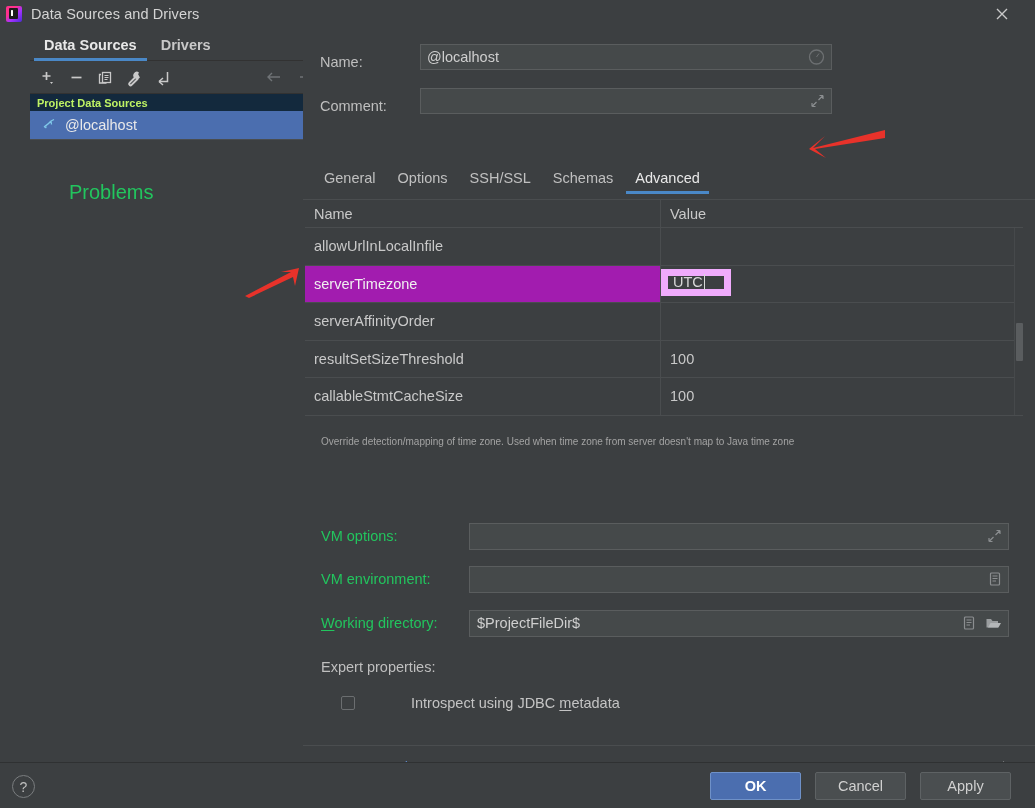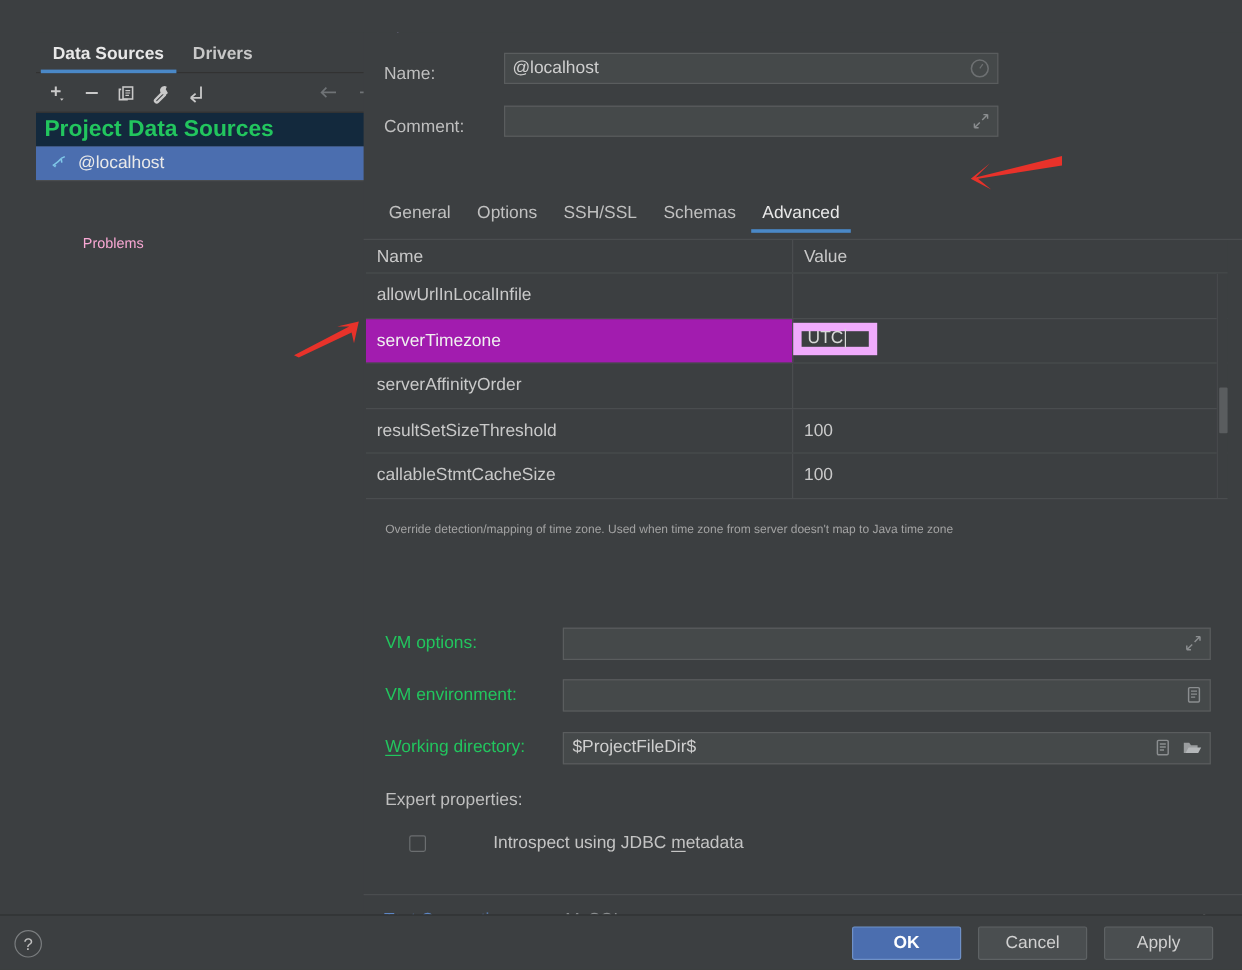--- a/index.html
+++ b/index.html
@@ -84,38 +84,38 @@
   .tb-btn {
     width: 26px; height: 24px;
     display: flex; align-items: center; justify-content: center;
     cursor: default; position: relative;
   }
   .tb-nav { position: absolute; }
   #nav-back { right: 44px; }
   #nav-fwd  { right: 12px; }
 
   #group-header {
-    height: 28px; background: #13293d;
+    height: 17px; background: #13293d;
     display: flex; align-items: center;
     padding-left: 7px;
-    font-size: 19px; font-weight: bold; color: #22c55e;
+    font-size: 11px; font-weight: bold; color: #bef264;
   }
   #ds-item {
     height: 28px; background: #4b6eaf;
     display: flex; align-items: center; padding-left: 12px;
     gap: 8px;
   }
   #ds-item .label { font-size: 14.5px; color: #e9e9e9; }
   #sidebar-divider {
     height: 1px; background: #4a4d4f; margin-top: 0;
   }
   #problems-item {
     height: 30px; display: flex; align-items: center;
     padding-left: 39px; margin-top: 37px;
-    font-size: 12px; color: #f9a8d4;
+    font-size: 20px; color: #22c55e;
   }
 
   
   #right {
     position: absolute; left: 303px; top: 27px;
     width: 732px; height: 735px;
     background: #3c3f41;
   }
 
   .field-row { display: flex; align-items: flex-end; height: 28px; }
@@ -289,20 +289,29 @@
   #arrow-tab { left: 795px; top: 126px; }
   #arrow-row { left: 243px; top: 266px; }
 
   svg { overflow: visible; }
 </style>
 </head>
 <body>
 
 <div id="app">
 
+  <div id="titlebar">
+    <div id="app-logo"></div>
+    <div id="titlebar-title">Data Sources and Drivers</div>
+    <div id="close-button">
+      <svg width="14" height="14" viewBox="0 0 14 14">
+        <path d="M2,2 L12,12 M12,2 L2,12" stroke="#c9c9c9" stroke-width="1.4" fill="none"></path>
+      </svg>
+    </div>
+  </div>
 
   <div id="sidebar">
 
     <div id="side-tabs">
       <div class="side-tab active">Data Sources</div>
       <div class="side-tab">Drivers</div>
     </div>
 
     <div id="side-toolbar">
       <div class="tb-btn">

